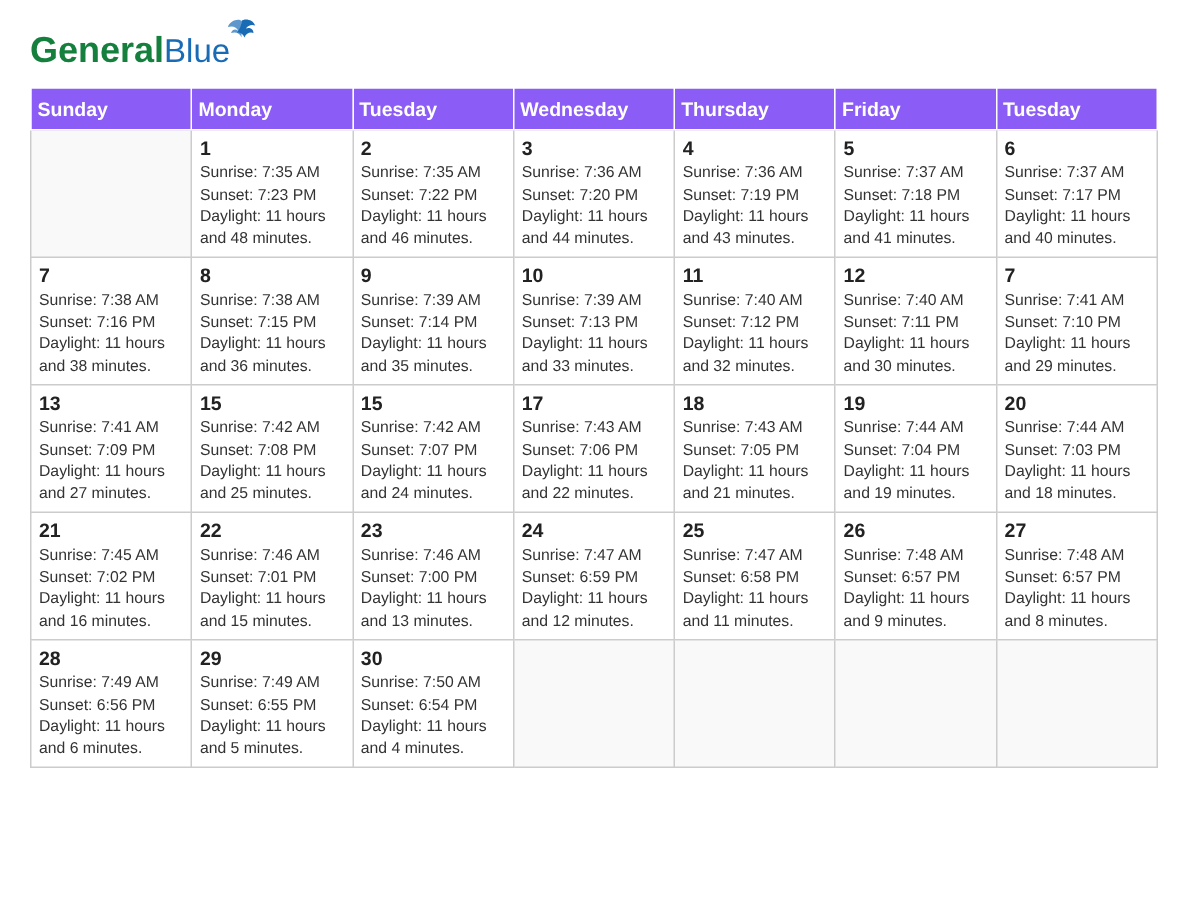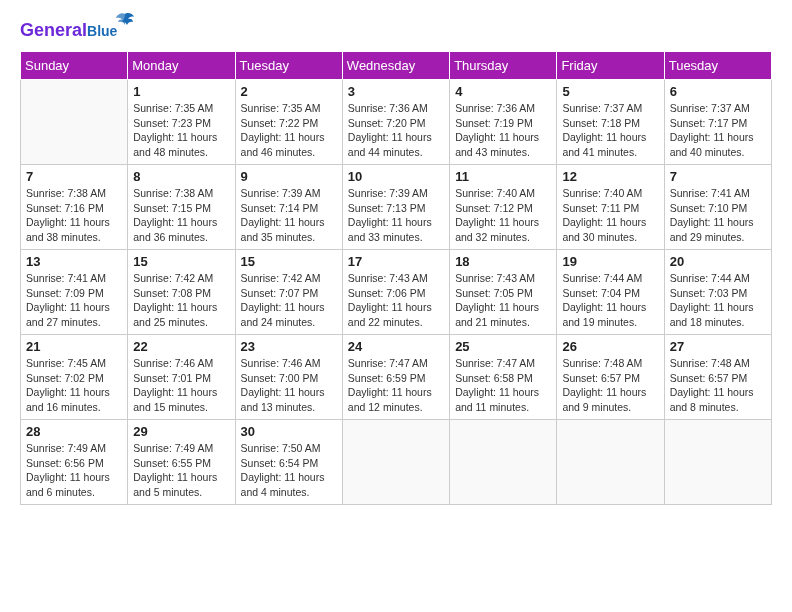--- a/index.html
+++ b/index.html
@@ -15,53 +15,53 @@
       justify-content: space-between;
       align-items: flex-start;
       margin-bottom: 10px;
     }
     .logo {
       display: flex;
       align-items: center;
       gap: 4px;
     }
     .logo-text-general {
-      font-size: 18px;
-      font-weight: bold;
-      color: #6d28d9;
+      font-size: 24px;
+      font-weight: bold;
+      color: #15803d;
     }
     .logo-text-blue {
-      font-size: 14px;
-      font-weight: bold;
+      font-size: 22px;
+      font-weight: normal;
       color: #1a6bb5;
     }
     .title-block {
       text-align: right;
     }
     .month-title {
       font-size: 36px;
       font-weight: bold;
       color: #1a3a5c;
     }
     .location-title {
       font-size: 16px;
       color: #555;
     }
     .calendar {
       width: 100%;
       border-collapse: collapse;
       font-size: 11px;
     }
     .calendar th {
-      background: #a21caf;
+      background: #8b5cf6;
       color: #fff;
       padding: 6px 4px;
       text-align: left;
       font-size: 13px;
-      font-weight: normal;
+      font-weight: bold;
       border: 1px solid #fff;
       margin-left: 12px;
     }
     .calendar td {
       border: 1px solid #ccc;
       vertical-align: top;
       padding: 4px 5px;
       width: 107px;
       min-height: 80px;
       background: #fff;

